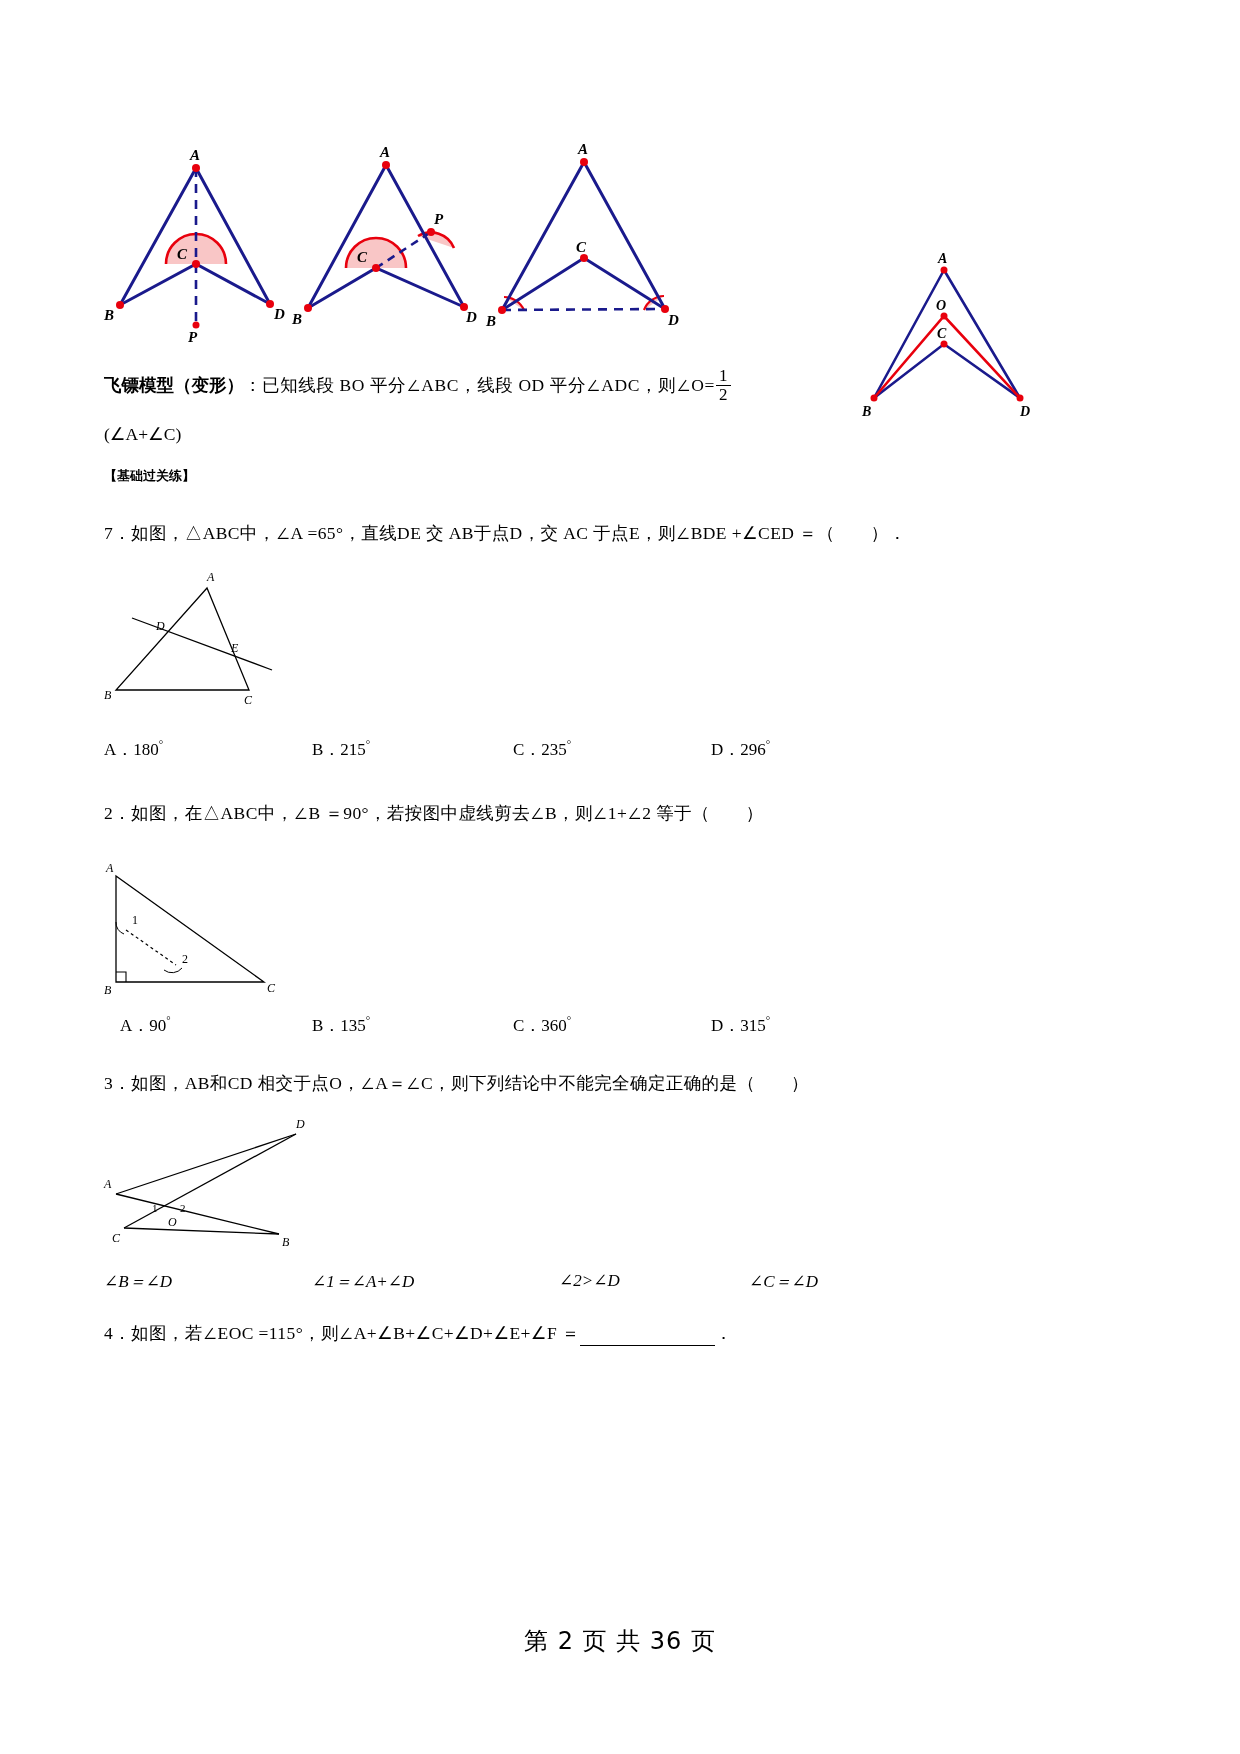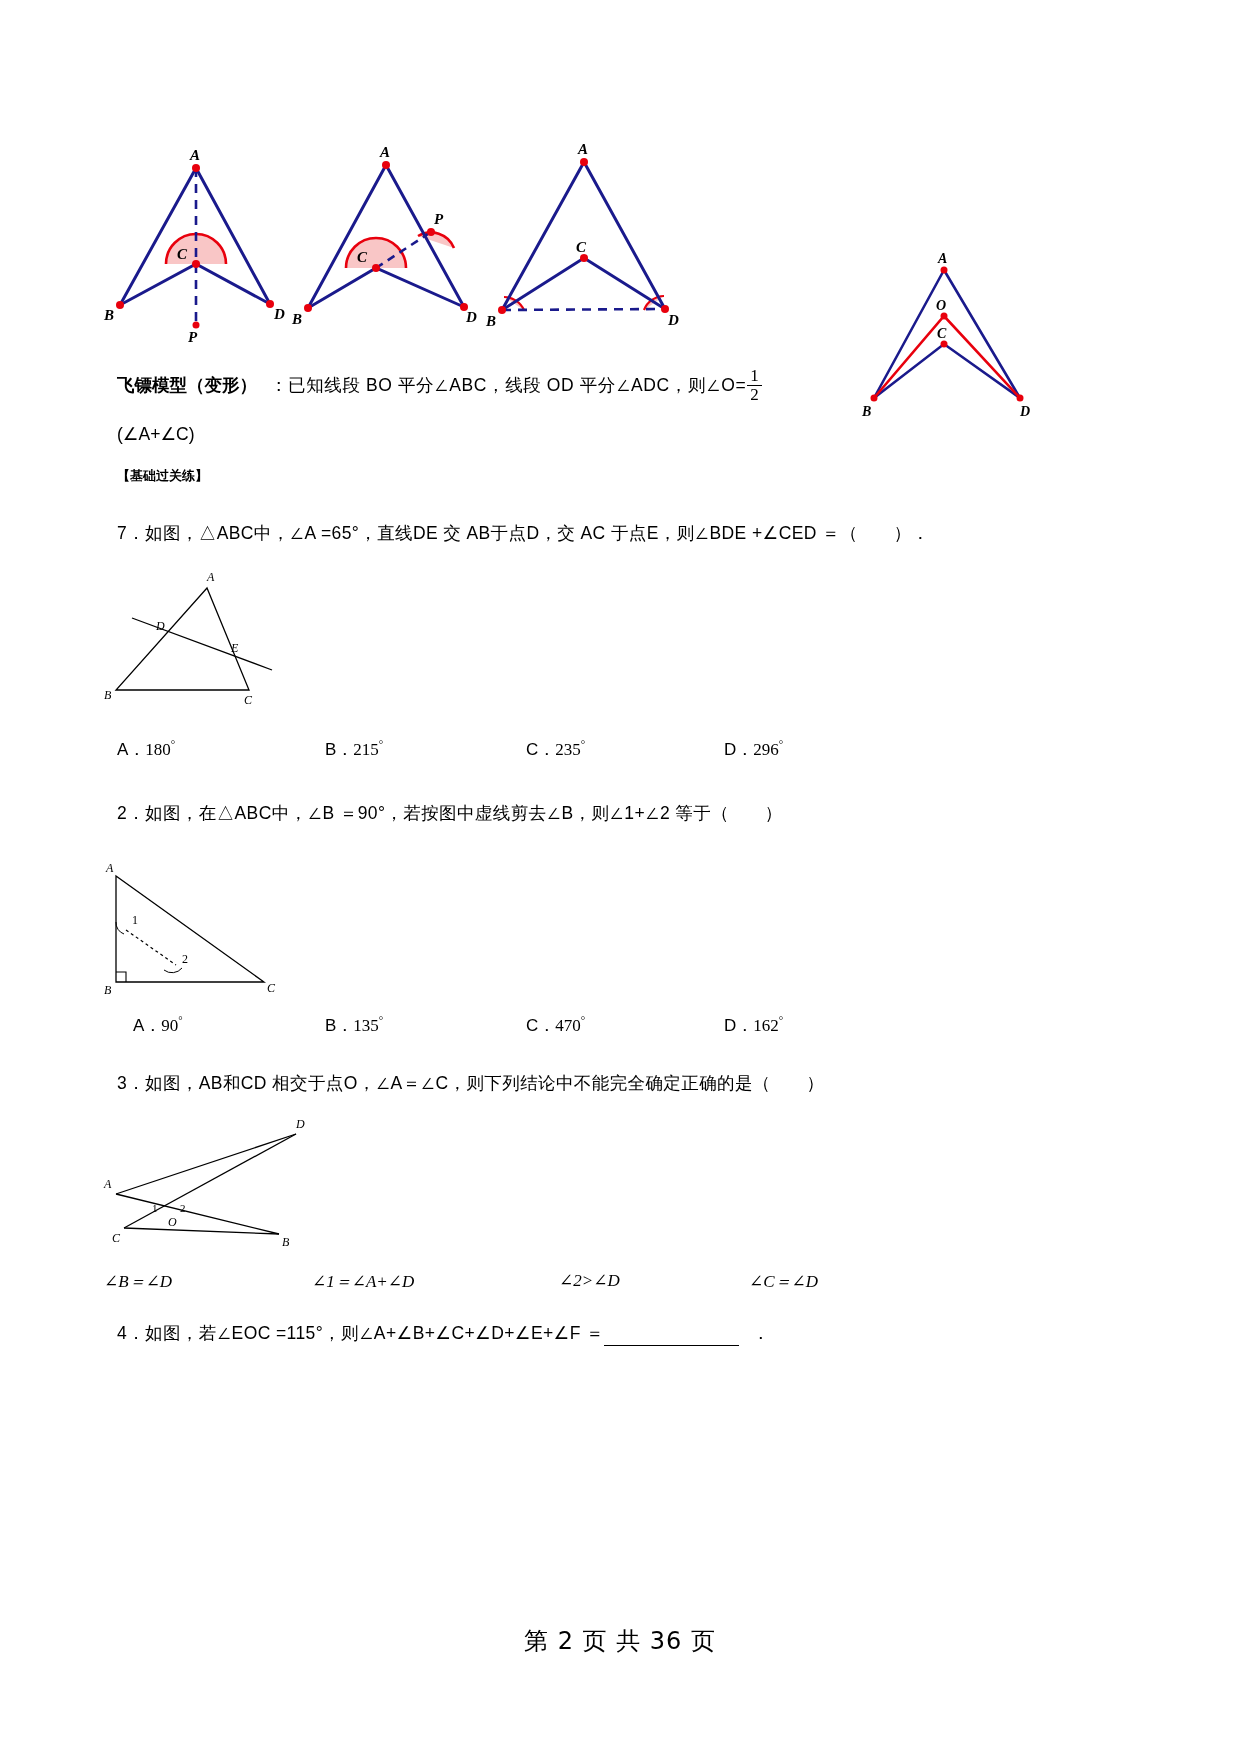--- a/index.html
+++ b/index.html
@@ -28,21 +28,21 @@
     width: 1000px;
   }
 
   
   .ln {
     font-size: 17.5px;
     line-height: 1.5;
     letter-spacing: 0.4px;
     white-space: nowrap;
   }
-  .cn { font-family: Liberation Sans, sans-serif; margin-left: 13px; }
+  .cn { font-family: Liberation Serif, serif; }
   .mi { font-family: "Liberation Serif", "DejaVu Serif", serif; font-style: italic; }
   .mn { font-family: "Liberation Serif", "DejaVu Serif", serif; font-style: normal; }
   .sup { font-size: 11px; vertical-align: super; font-family: "Liberation Serif", serif; }
   .bold { font-weight: bold; }
 
   
   .figblock { position: relative; }
   svg { display: block; overflow: visible; }
 
   
@@ -222,22 +222,22 @@
       <text x="2" y="12" font-family="Liberation Serif, serif" font-style="italic" font-size="12">A</text>
       <text x="0" y="134" font-family="Liberation Serif, serif" font-style="italic" font-size="12">B</text>
       <text x="163" y="132" font-family="Liberation Serif, serif" font-style="italic" font-size="12">C</text>
       <text x="28" y="64" font-family="Liberation Serif, serif" font-size="12">1</text>
       <text x="78" y="103" font-family="Liberation Serif, serif" font-size="12">2</text>
     </svg>
 
     <div class="opts" style="position:absolute; left:0; top:1014px; width:800px;">
       <span class="opt" style="left:16px;"><span class="cn">A．</span><span class="mn">90</span><span class="sup">°</span></span>
       <span class="opt" style="left:208px;"><span class="cn">B．</span><span class="mn">135</span><span class="sup">°</span></span>
-      <span class="opt" style="left:409px;"><span class="cn">C．</span><span class="mn">470</span><span class="sup">°</span></span>
-      <span class="opt" style="left:607px;"><span class="cn">D．</span><span class="mn">162</span><span class="sup">°</span></span>
+      <span class="opt" style="left:409px;"><span class="cn">C．</span><span class="mn">360</span><span class="sup">°</span></span>
+      <span class="opt" style="left:607px;"><span class="cn">D．</span><span class="mn">315</span><span class="sup">°</span></span>
     </div>
 
     <div style="position:absolute; left:0; top:1070px; width:930px;">
       <span class="ln cn">3．如图，AB和CD 相交于点O，∠A＝∠C，则下列结论中不能完全确定正确的是（　　）</span>
     </div>
 
     <svg width="230" height="135" style="position:absolute; left:0; top:1116px;">
       <path d="M 12 78 L 192 18" fill="none" stroke="#000" stroke-width="1.3"></path>
       <path d="M 12 78 L 175 118" fill="none" stroke="#000" stroke-width="1.3"></path>
       <path d="M 20 112 L 192 18" fill="none" stroke="#000" stroke-width="1.3"></path>

